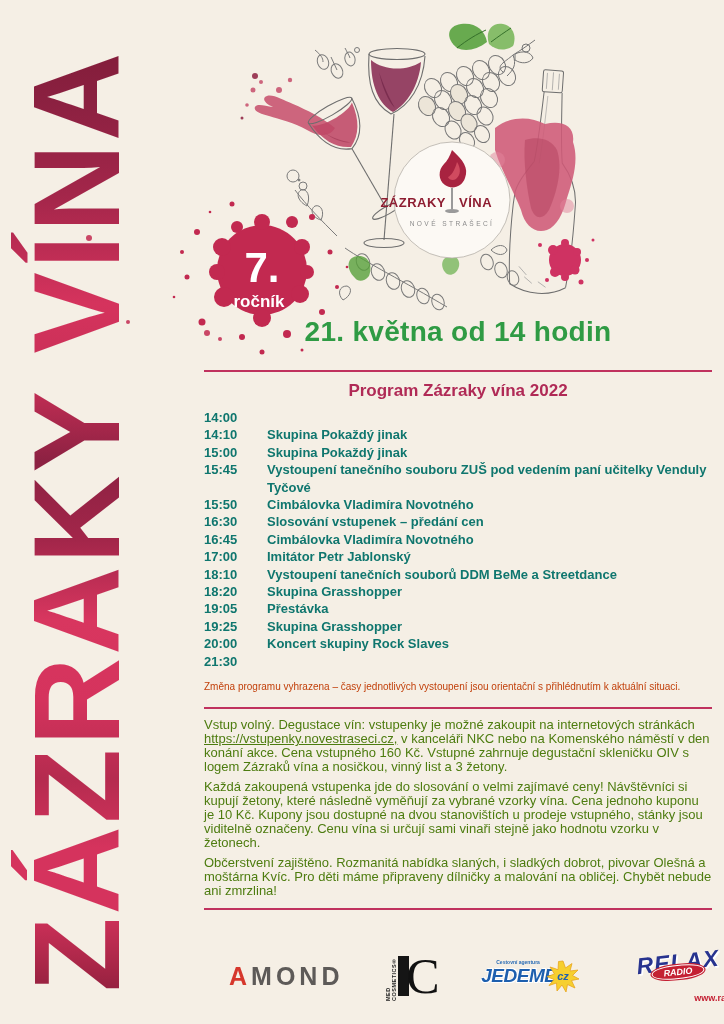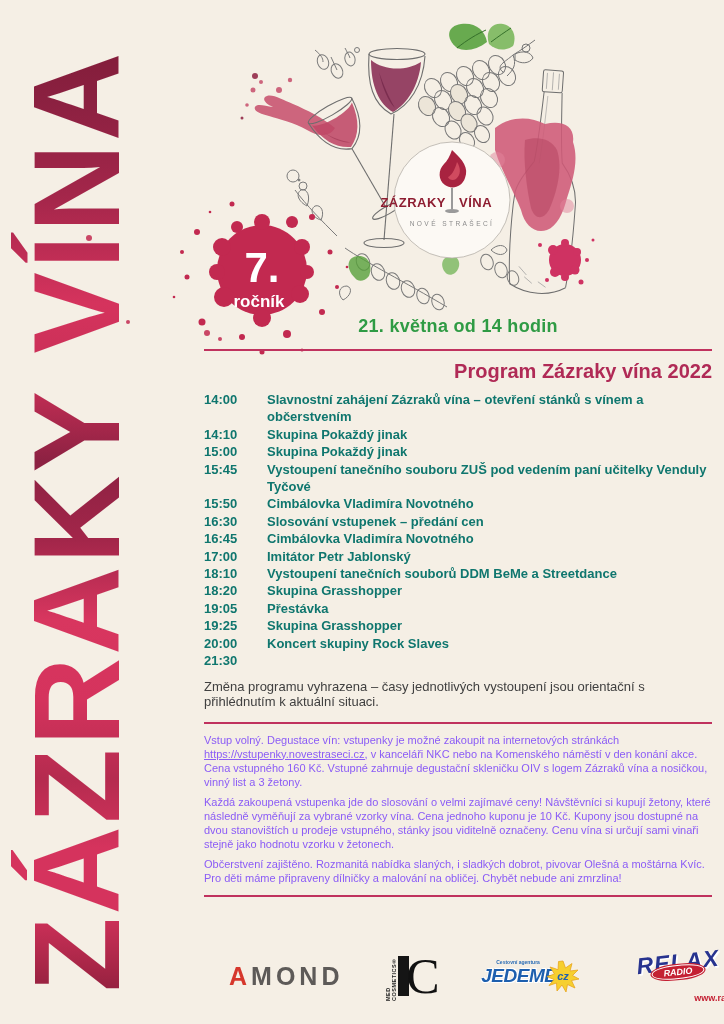--- a/index.html
+++ b/index.html
@@ -24,29 +24,29 @@
     color:transparent;
   }
 
   
   .illustration{position:absolute;left:195px;top:10px;width:525px;height:320px;}
   .badge{position:absolute;left:162px;top:192px;width:200px;height:200px;}
   .splat-dot{position:absolute;border-radius:50%;background:#c22950;opacity:.85;}
 
   
   .content{position:absolute;left:204px;top:316px;width:508px;}
-  .date-heading{font-size:18px;font-weight:bold;color:#2f9b44;text-align:center;margin:0 0 12px;letter-spacing:.3px;}
+  .date-heading{font-size:28px;font-weight:bold;color:#2f9b44;text-align:center;margin:0 0 22px;letter-spacing:.3px;}
   .divider{border:none;border-top:2px solid #c0325e;height:0;margin:0;}
-  .prog-head{font-size:20px;font-weight:bold;color:#b02a56;text-align:right;margin:9px 0 8px;}
+  .prog-head{font-size:17px;font-weight:bold;color:#b02a56;text-align:center;margin:9px 0 8px;}
   .prog-row{display:flex;font-size:13px;font-weight:bold;color:#0f766e;line-height:17.4px;}
   .prog-time{width:63px;flex:none;}
   .prog-text{flex:1;}
-  .note{font-size:13px;color:#404040;line-height:15px;margin-top:9px;}
+  .note{font-size:10px;color:#c2410c;line-height:15px;margin-top:9px;}
   .div2{margin:13px 0 9px;}
-  .para{font-size:11px;color:#8b5cf6;line-height:14px;margin:0 0 6px;}
+  .para{font-size:13px;color:#4d7c0f;line-height:14px;margin:0 0 6px;}
   .para .link{color:inherit;text-decoration:underline;cursor:pointer;}
   .div3{margin:10px 0 0;}
 
   
   .footer{position:absolute;left:205px;top:946px;width:506px;height:60px;
     display:flex;align-items:center;justify-content:space-between;margin-left:24px;}
   .logo-amond{font-size:25px;font-weight:bold;letter-spacing:4px;color:#5d5a58;}
   .logo-amond .red{color:#d6372c;}
   .logo-ic{display:flex;align-items:center;height:50px;}
   .ic-side{writing-mode:vertical-rl;transform:rotate(180deg);font-size:5.5px;font-weight:bold;
@@ -278,21 +278,20 @@
   <div class="content">
     <h1 class="date-heading">21. května od 14 hodin</h1>
 
     <div class="divider"></div>
 
     <h2 class="prog-head">Program Zázraky vína 2022</h2>
 
     <div>
       <div class="prog-row">
         <span class="prog-time">14:00</span>
-        <span class="prog-text">Slavnostní zahájení Zázraků vína – otevření stánků s vínem a občerstvením</span>
       </div>
       <div class="prog-row">
         <span class="prog-time">14:10</span>
         <span class="prog-text">Skupina Pokaždý jinak</span>
       </div>
       <div class="prog-row">
         <span class="prog-time">15:00</span>
         <span class="prog-text">Skupina Pokaždý jinak</span>
       </div>
       <div class="prog-row">

